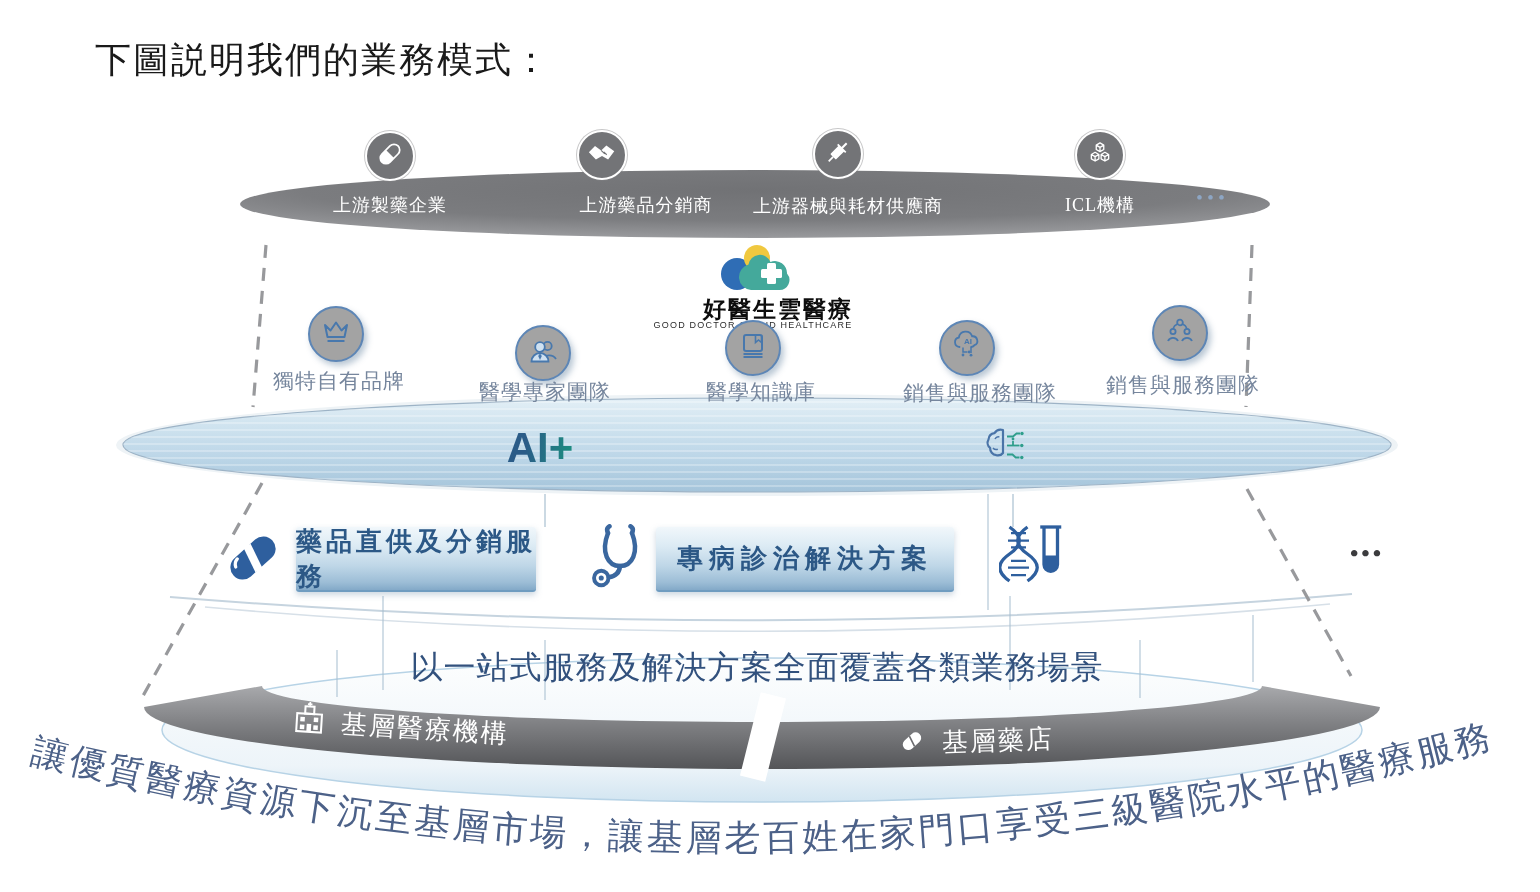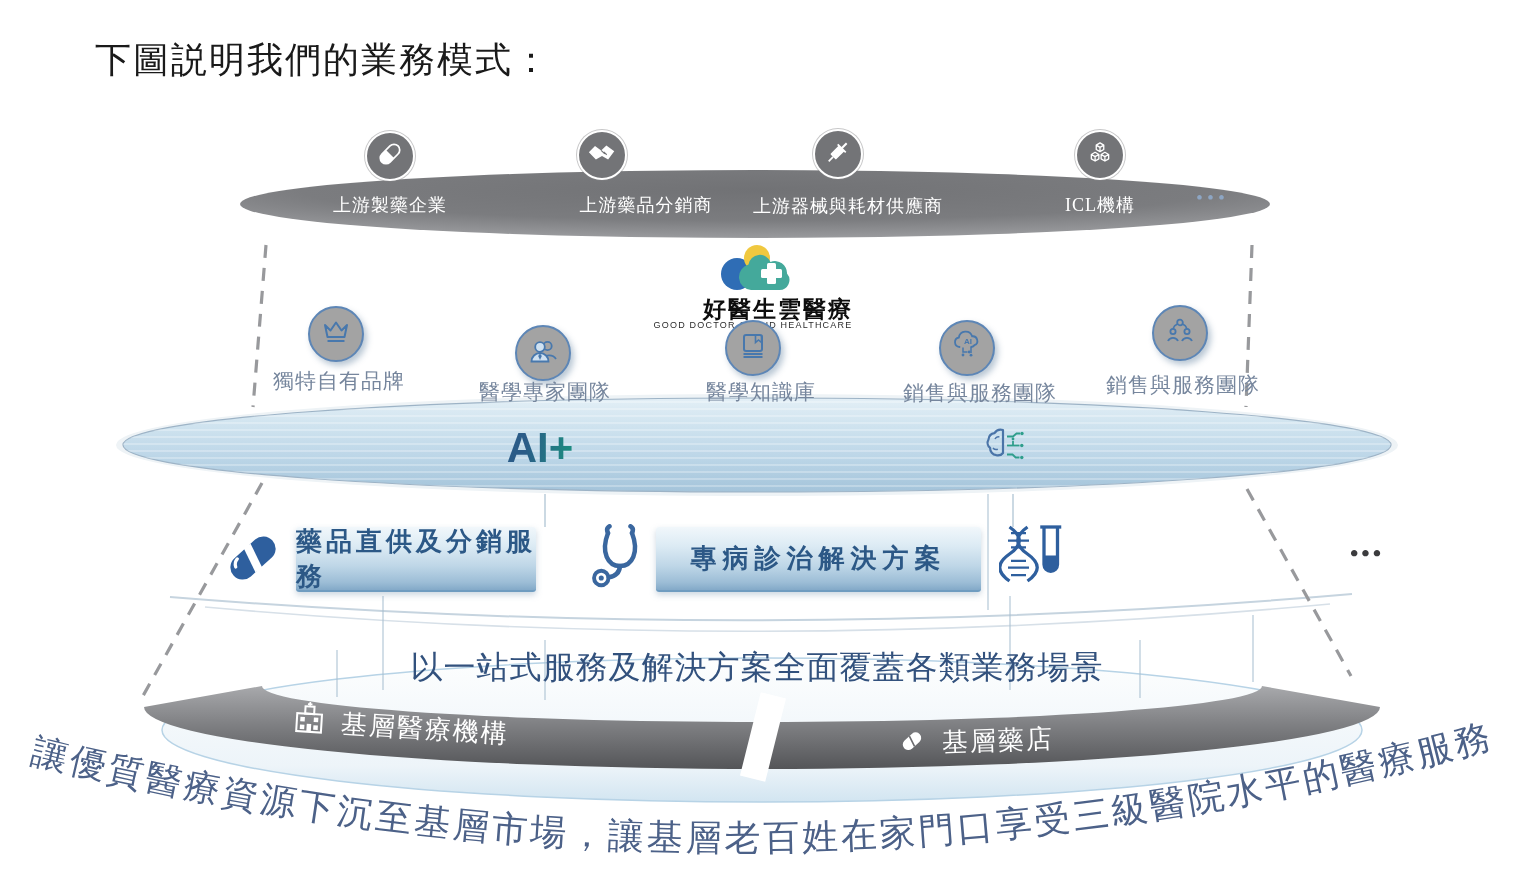--- a/index.html
+++ b/index.html
@@ -278,21 +278,21 @@
         <g fill="none" stroke="#3a679f" stroke-width="3" stroke-linecap="round">
           <path d="M-8 -16 C-13 -3 -8 6 0 6 C8 6 13 -3 8 -16"></path>
           <path d="M-8 -16 q-1.5 -3 1 -4.5"></path>
             <path d="M8 -16 q1.5 -3 -1 -4.5"></path>
           <path d="M0 6 q-0.5 6.5 -7.5 7.5"></path>
         </g>
         <circle cx="-12.5" cy="14" r="4.8" fill="none" stroke="#3a679f" stroke-width="2.6"></circle>
         <circle cx="-12.5" cy="14" r="1.7" fill="#3a679f"></circle>
       </svg>
     </div>
-    <div class="abs svc-box" style="left:656px;top:527px;width:325px;height:63px;">
+    <div class="abs svc-box" style="left:656px;top:527px;width:298px;height:63px;">
       <span class="svc-label" style="letter-spacing:6px;">專病診治解決方案</span>
     </div>
 
     <div class="abs ctr" style="left:1032px;top:556px;">
       <svg width="66" height="66" viewBox="-22 -22 44 44">
         <g fill="none" stroke="#2e5f9e" stroke-width="2.2">
           <path d="M-15 -18 q13 9 0 18 q-13 9 0 18"></path>
           <path d="M-3 -18 q-13 9 0 18 q13 9 0 18"></path>
           <path d="M-14 -14 h10 M-16 -9 h14 M-14 -4.5 h10 M-14 4.5 h10 M-16 9 h14 M-14 14 h10" stroke-width="1.5"></path>
           <path d="M8 -18 v25 a4.5 4.5 0 0 0 9 0 v-25"></path>

